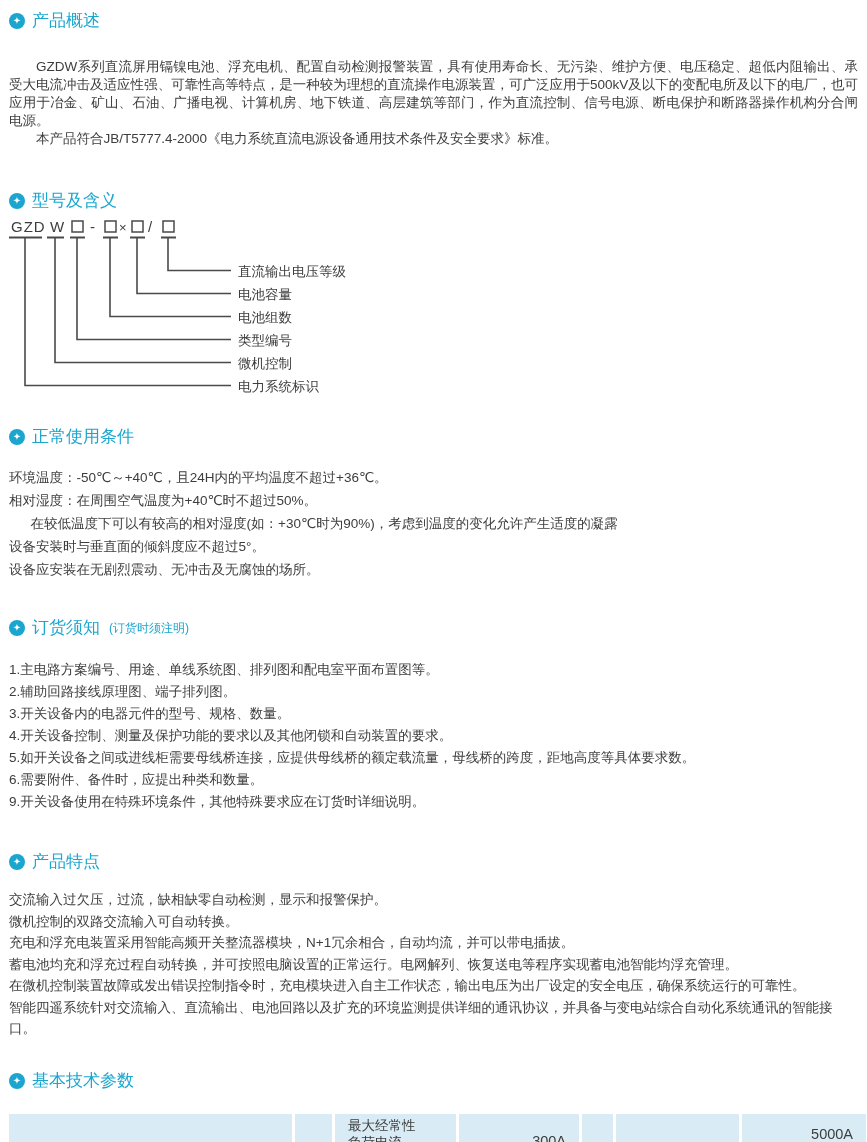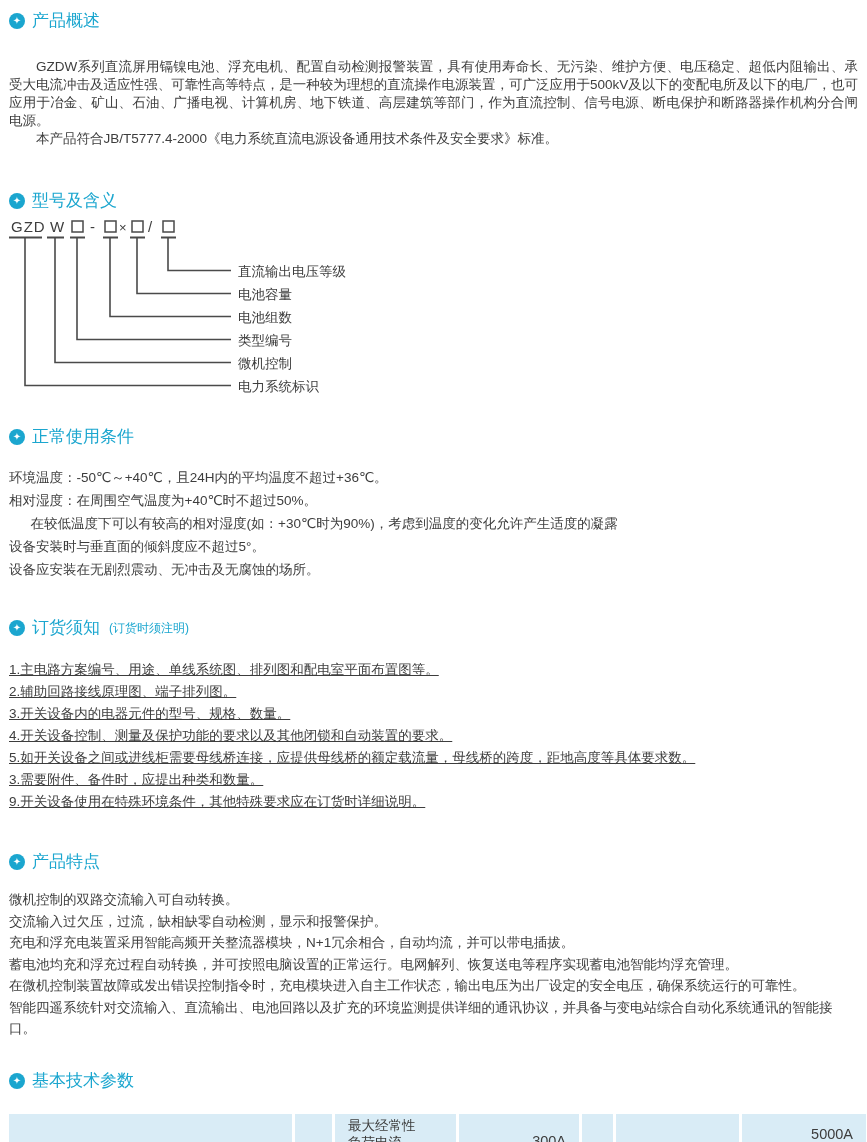--- a/index.html
+++ b/index.html
@@ -47,21 +47,21 @@
   .model-diagram text { font-family: "Liberation Sans", "DejaVu Sans", sans-serif; }
 
   
   .sec-conditions { margin-top: 26px; }
   .cond-lines { margin-top: 18px; }
   .cond-line { line-height: 23px; }
   .cond-line.indented { padding-left: 1.6em; }
 
   
   .sec-ordering { margin-top: 36px; }
-  .order-items { margin-top: 20px; text-decoration: underline; }
+  .order-items { margin-top: 20px; }
   .order-item { line-height: 22px; }
 
   
   .sec-features { margin-top: 38px; }
   .feature-lines { margin-top: 16px; }
   .feature-line { line-height: 21.5px; }
 
   
   .sec-params { margin-top: 30px; }
   .params-table {
@@ -187,33 +187,33 @@
       <span class="sec-icon">✦</span>
       <span>订货须知</span>
       <span class="sec-sub">(订货时须注明)</span>
     </h2>
     <div class="order-items">
       <div class="order-item">1.主电路方案编号、用途、单线系统图、排列图和配电室平面布置图等。</div>
       <div class="order-item">2.辅助回路接线原理图、端子排列图。</div>
       <div class="order-item">3.开关设备内的电器元件的型号、规格、数量。</div>
       <div class="order-item">4.开关设备控制、测量及保护功能的要求以及其他闭锁和自动装置的要求。</div>
       <div class="order-item">5.如开关设备之间或进线柜需要母线桥连接，应提供母线桥的额定载流量，母线桥的跨度，距地高度等具体要求数。</div>
-      <div class="order-item">3.需要附件、备件时，应提出种类和数量。</div>
+      <div class="order-item">6.需要附件、备件时，应提出种类和数量。</div>
       <div class="order-item">9.开关设备使用在特殊环境条件，其他特殊要求应在订货时详细说明。</div>
     </div>
   </section>
 
   <section class="sec-features">
     <h2 class="sec-h">
       <span class="sec-icon">✦</span>
       <span>产品特点</span>
     </h2>
     <div class="feature-lines">
+      <div class="feature-line">交流输入过欠压，过流，缺相缺零自动检测，显示和报警保护。</div>
       <div class="feature-line">微机控制的双路交流输入可自动转换。</div>
-      <div class="feature-line">交流输入过欠压，过流，缺相缺零自动检测，显示和报警保护。</div>
       <div class="feature-line">充电和浮充电装置采用智能高频开关整流器模块，N+1冗余相合，自动均流，并可以带电插拔。</div>
       <div class="feature-line">蓄电池均充和浮充过程自动转换，并可按照电脑设置的正常运行。电网解列、恢复送电等程序实现蓄电池智能均浮充管理。</div>
       <div class="feature-line">在微机控制装置故障或发出错误控制指令时，充电模块进入自主工作状态，输出电压为出厂设定的安全电压，确保系统运行的可靠性。</div>
       <div class="feature-line">智能四遥系统针对交流输入、直流输出、电池回路以及扩充的环境监测提供详细的通讯协议，并具备与变电站综合自动化系统通讯的智能接口。</div>
     </div>
   </section>
 
   <section class="sec-params">
     <h2 class="sec-h">
       <span class="sec-icon">✦</span>

